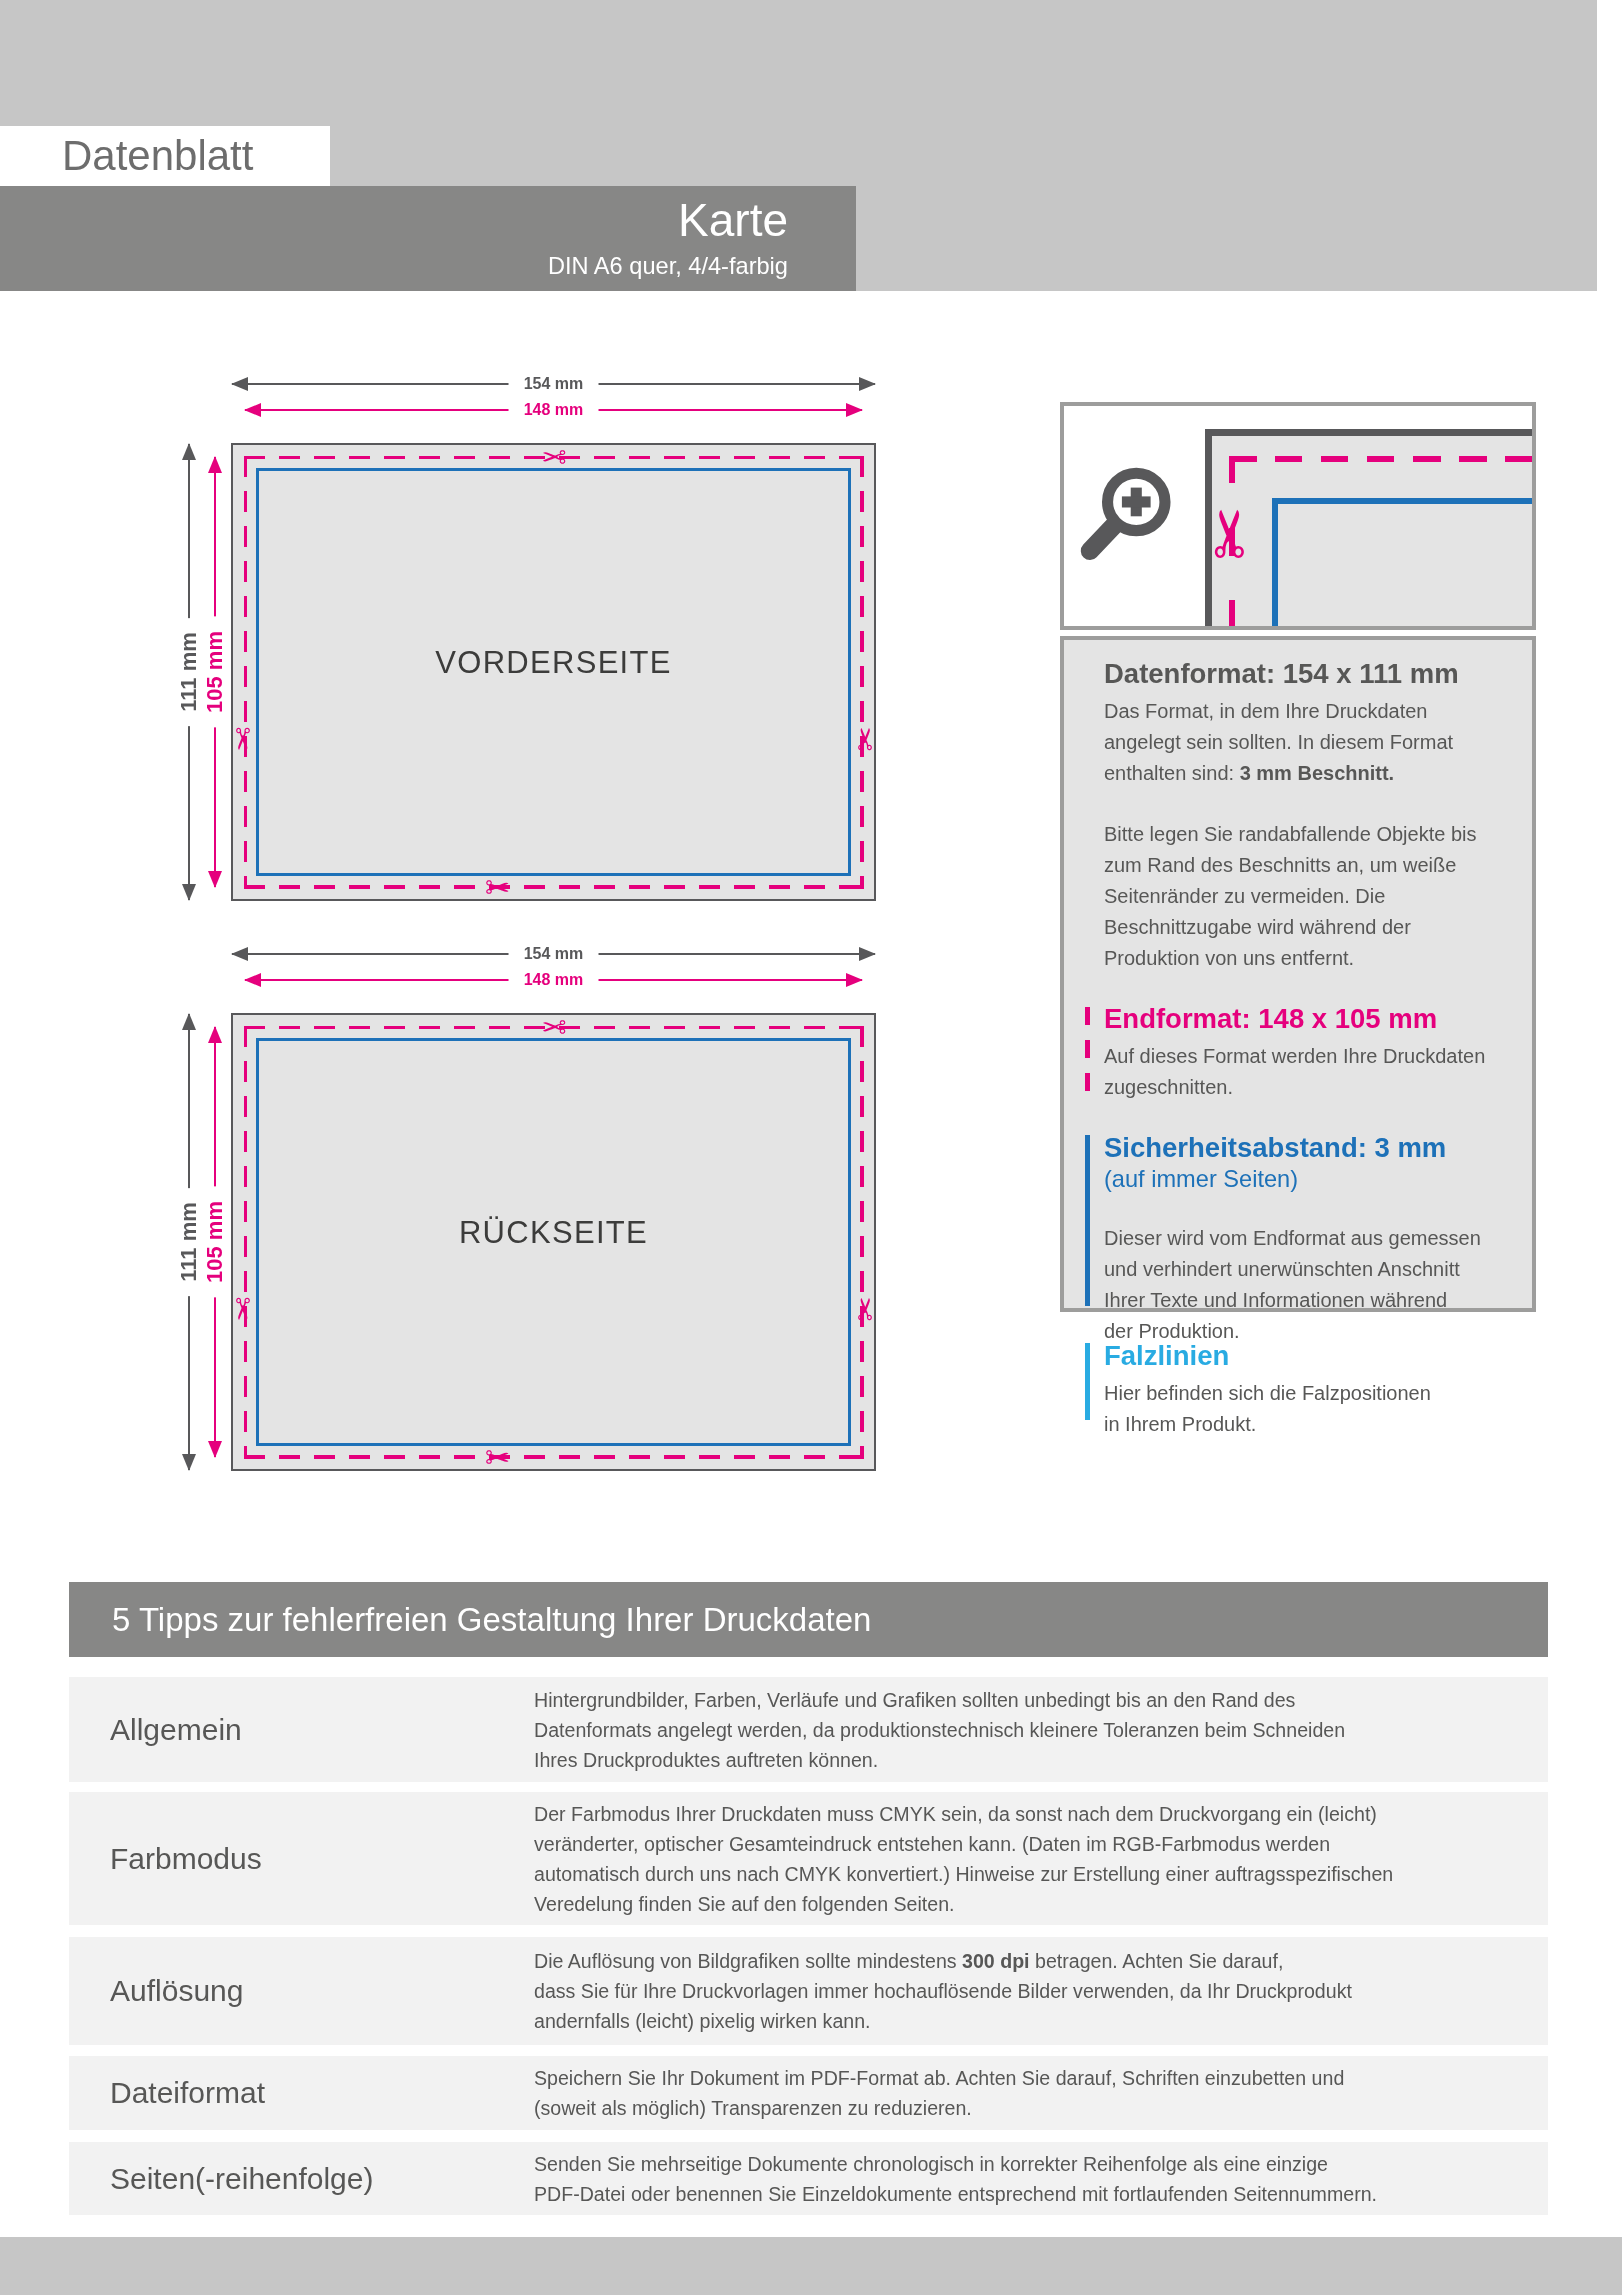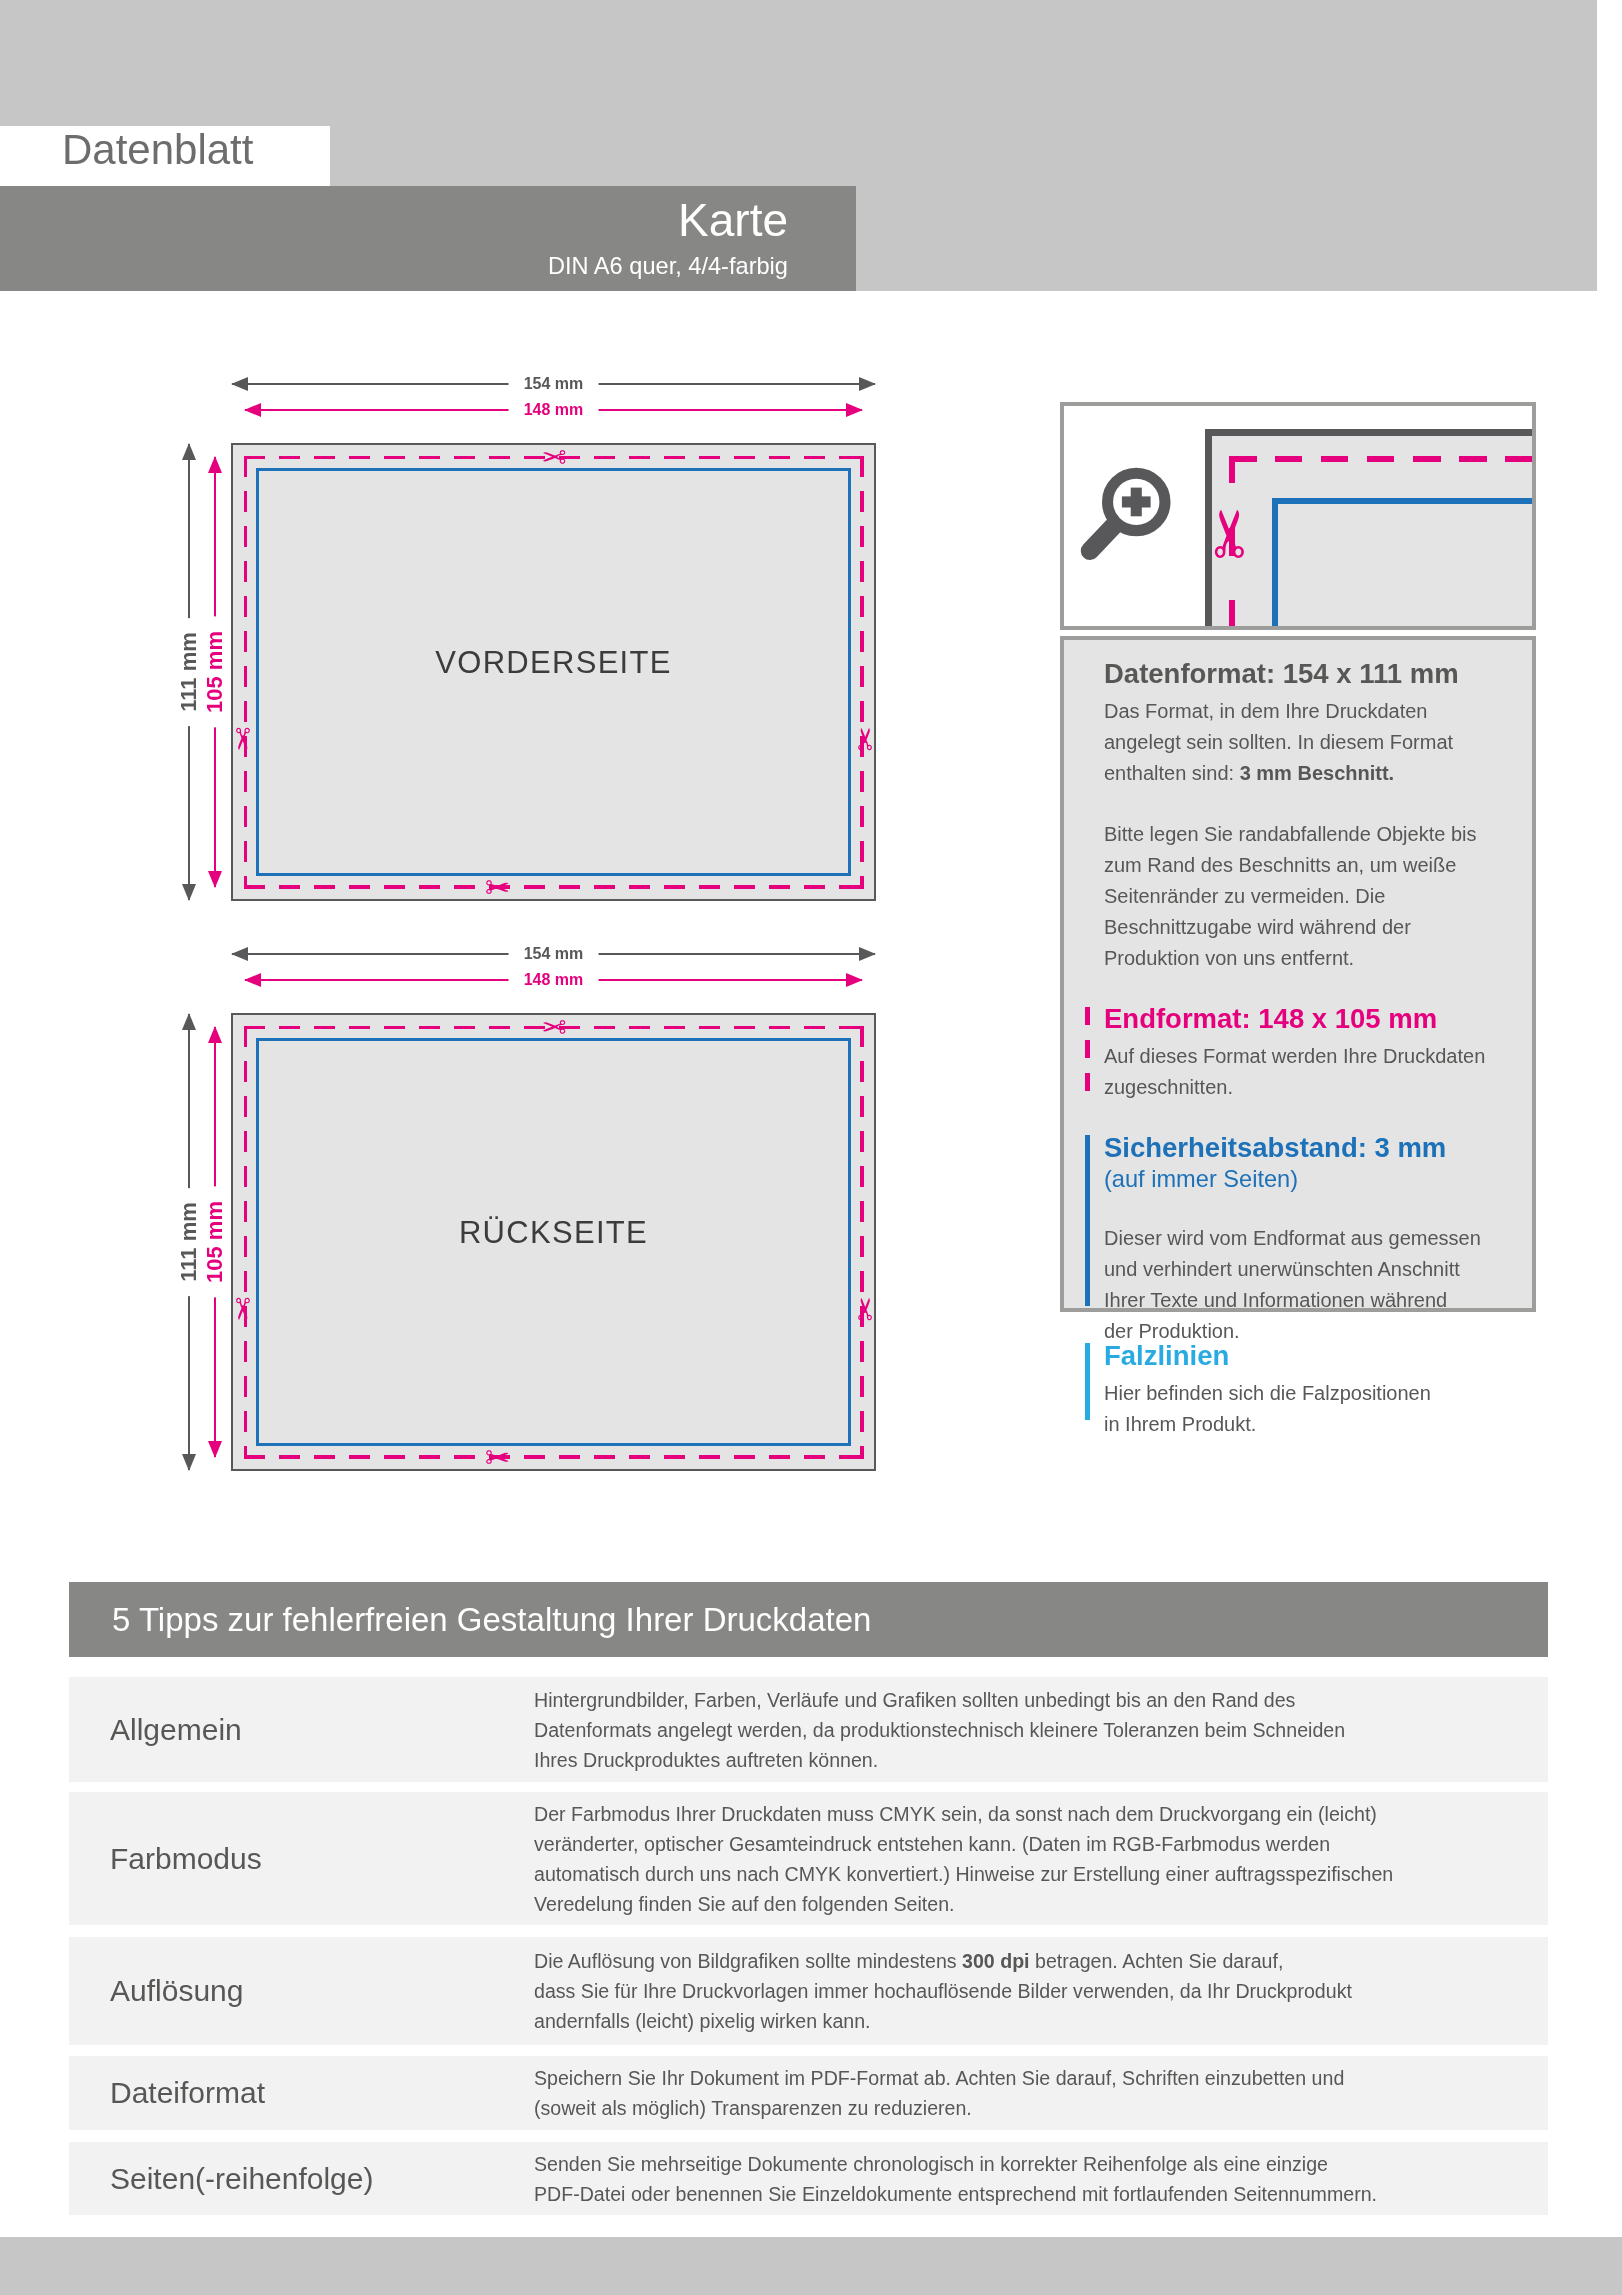--- a/index.html
+++ b/index.html
@@ -16,21 +16,21 @@
   }
   html,body{margin:0;padding:0;background:#fff;}
   #page{
     position:relative;width:1623px;height:2295px;background:#fff;
     font-family:"Liberation Sans", sans-serif;color:var(--text);overflow:hidden;
   }
   .abs{position:absolute;}
 
   
   .header-bg{left:0;top:0;width:1597px;height:291px;background:var(--graybg);}
-  .title-box{left:0;top:126px;width:330px;height:60px;background:#fff;display:flex;}
+  .title-box{left:0;top:126px;width:330px;height:60px;background:#fff;display:flex;align-items:center;}
   .title-box span{font-size:42px;color:#6d6d6d;padding-left:62px;}
   .product-band{left:0;top:186px;width:844px;height:105px;background:var(--band);
     display:flex;flex-direction:column;align-items:flex-end;justify-content:center;padding-right:12px;}
   .product-title{color:#fff;font-size:46px;line-height:1.05;margin-right:56px;}
   .product-subtitle{color:#fff;font-size:23.6px;line-height:1.3;margin-right:56px;margin-top:6.5px;}
 
   
   .card{background:var(--cardfill);border:2.6px solid var(--dark);box-sizing:border-box;}
   .bleed{position:absolute;inset:10.5px;}
   .bleed .bt,.bleed .bb{position:absolute;left:0;right:0;height:3.3px;

